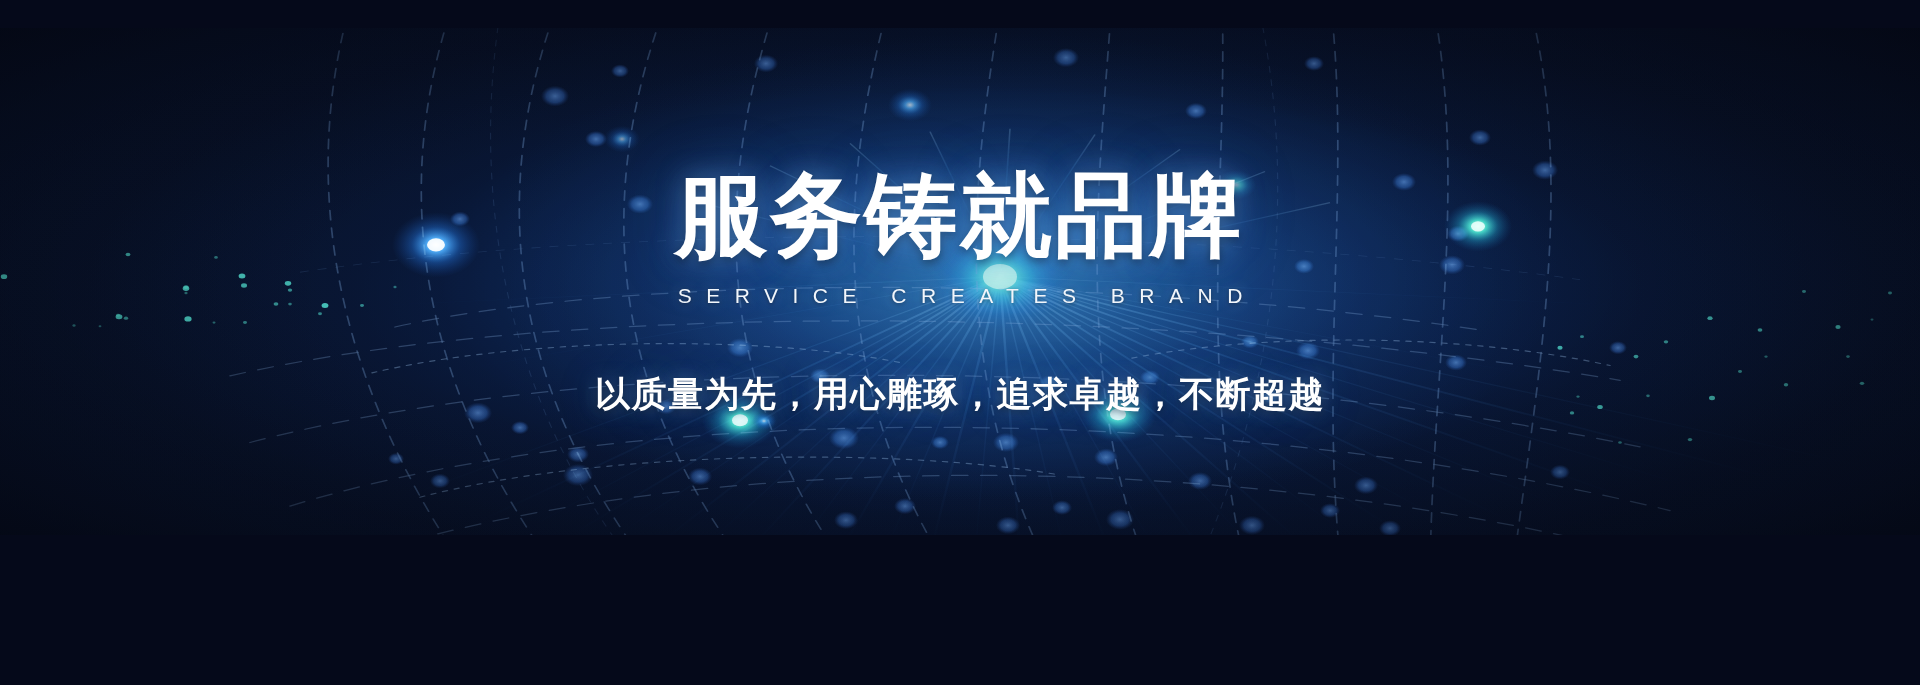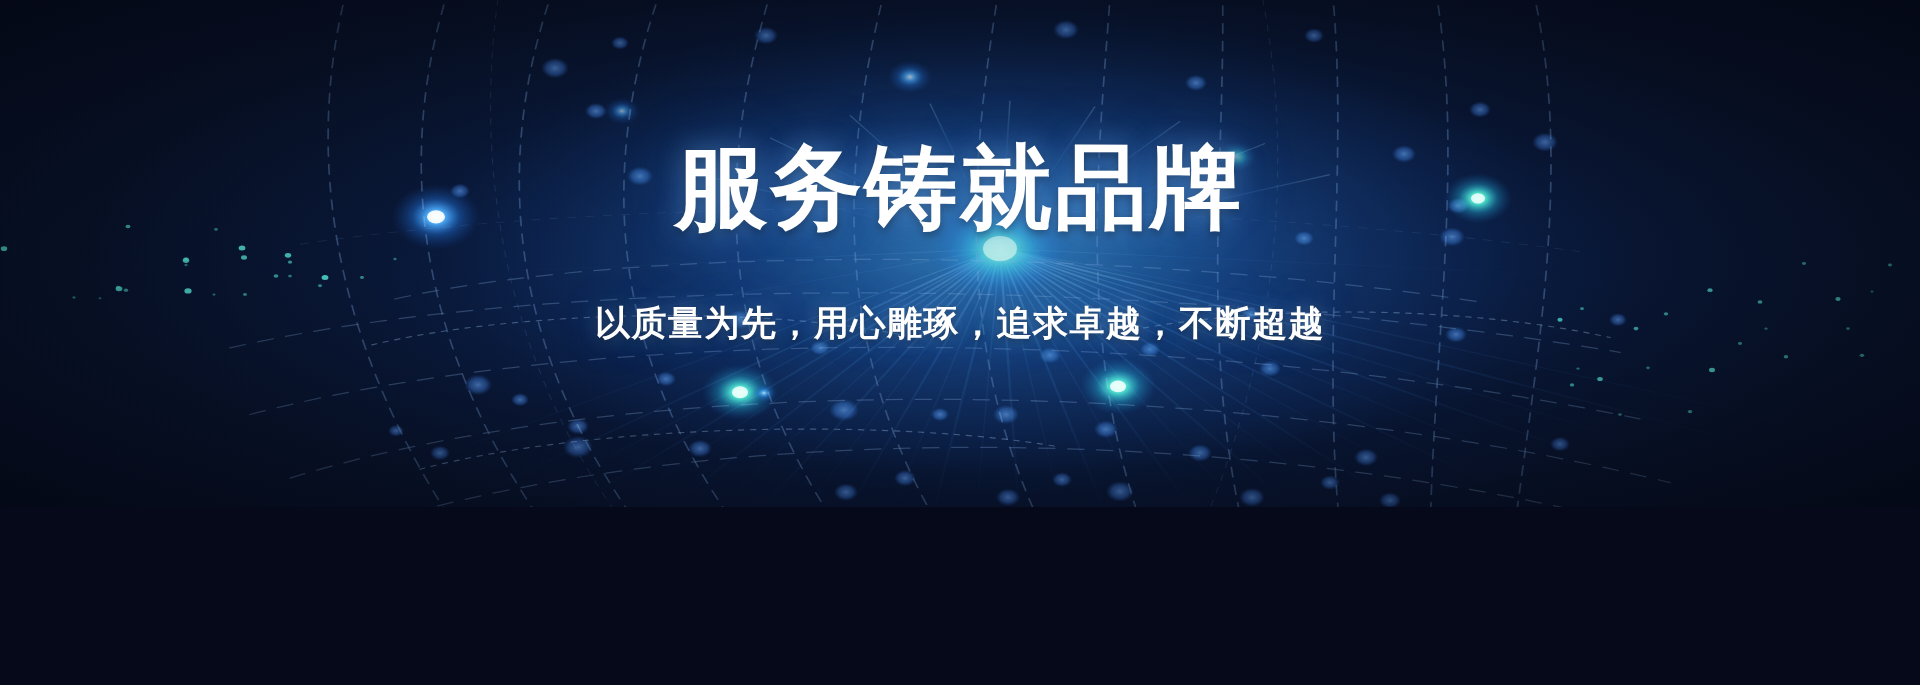--- a/index.html
+++ b/index.html
@@ -19,20 +19,21 @@
     background:
       radial-gradient(ellipse 70% 85% at 52% 52%,
         rgba(20,62,130,0.85) 0%,
         rgba(13,42,95,0.62) 26%,
         rgba(8,26,62,0.35) 48%,
         rgba(6,14,36,0.10) 68%,
         rgba(5,9,26,0) 86%),
       radial-gradient(ellipse 120% 120% at 50% 55%,
         #0a1838 0%, #081229 40%, #060c1f 70%, #05091a 100%),
       linear-gradient(160deg, #060c1e 0%, #081130 45%, #050a1c 100%);
+    margin-top: 28px;
   }
 
   
   .layer { position:absolute; inset:0; pointer-events:none; }
   .layer svg { width:100%; height:100%; display:block; }
 
   .rays        { mix-blend-mode:screen; opacity:.92; }
   .globe-lines { opacity:.60; }
   .bokeh       { mix-blend-mode:screen; opacity:.85; }
   .particles   { mix-blend-mode:screen; opacity:.95; }
@@ -367,17 +368,18 @@
         <circle cx="1690" cy="556" r="2.2" opacity=".58"></circle>
       </g>
     </svg>
   </div>
 
   <div class="layer vignette"></div>
 
   <div class="content">
     <h1 class="headline">服务铸就品牌</h1>
 
+    <div class="subline">SERVICE CREATES BRAND</div>
 
     <p class="tagline">以质量为先，用心雕琢，追求卓越，不断超越</p>
   </div>
 
 </div>
 
 </body></html>

